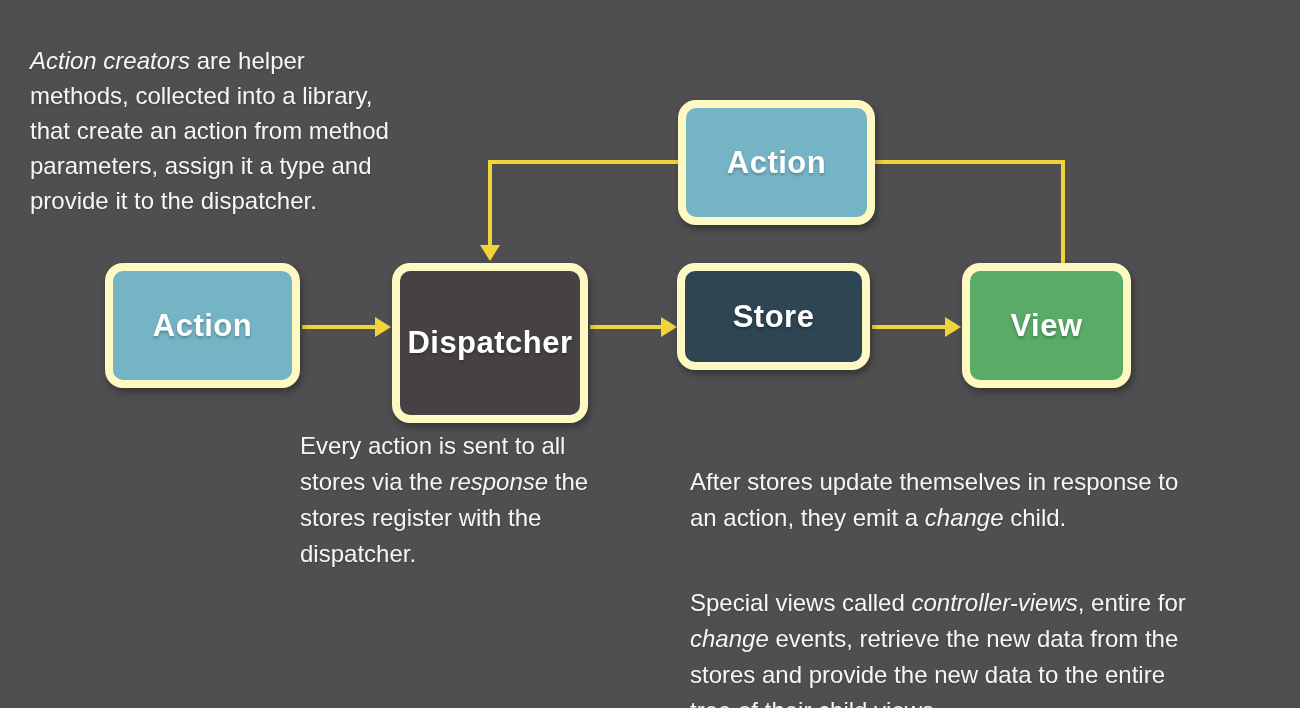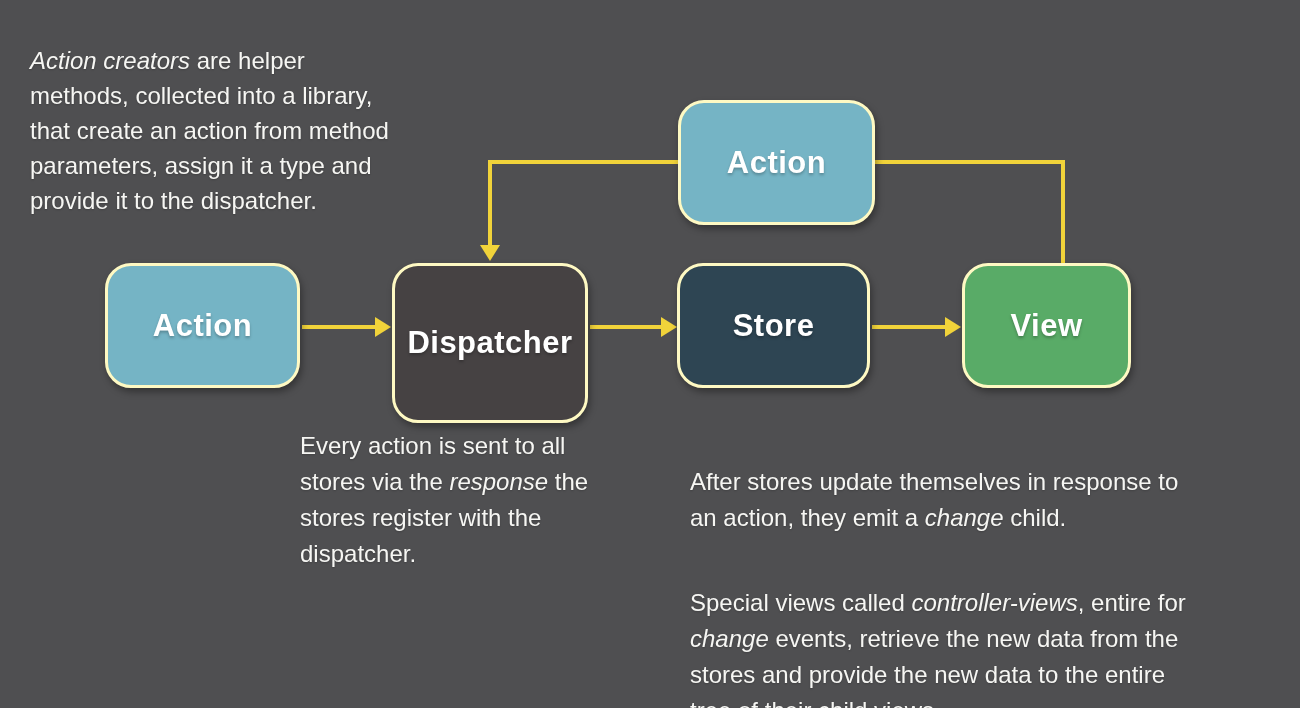--- a/index.html
+++ b/index.html
@@ -28,22 +28,22 @@
     stroke: #f1d33a;
     stroke-width: 4;
   }
   .edge-head {
     fill: #f1d33a;
     stroke: none;
   }
   .node {
     position: absolute;
     z-index: 2;
-    border: 3px solid #fef9c3;
-    border-radius: 26px;
+    border: 8px solid #fef9c3;
+    border-radius: 18px;
     box-sizing: border-box;
     display: flex;
     align-items: center;
     justify-content: center;
     box-shadow: 2px 4px 7px rgba(0,0,0,0.35);
   }
   .node-label {
     color: #ffffff;
     font-size: 31px;
     font-weight: bold;
@@ -97,21 +97,21 @@
   </div>
 
   <div class="node" style="left: 105px; top: 263px; width: 195px; height: 125px; background-color: rgb(117, 180, 197);">
     <span class="node-label">Action</span>
   </div>
 
   <div class="node" style="left: 392px; top: 263px; width: 196px; height: 160px; background-color: rgb(70, 66, 67);">
     <span class="node-label">Dispatcher</span>
   </div>
 
-  <div class="node" style="left: 677px; top: 263px; width: 193px; height: 125px; background-color: rgb(46, 69, 83);">
+  <div class="node" style="left: 677px; top: 263px; width: 193px; height: 107px; background-color: rgb(46, 69, 83);">
     <span class="node-label">Store</span>
   </div>
 
   <div class="node" style="left: 962px; top: 263px; width: 169px; height: 125px; background-color: rgb(89, 171, 103);">
     <span class="node-label">View</span>
   </div>
 
   <div class="note" id="note-creators" style="left:30px; top:43px; width:440px;"><span style="font-style: italic;">Action creators</span><span> are helper
 methods, collected into a library,
 that create an action from method

